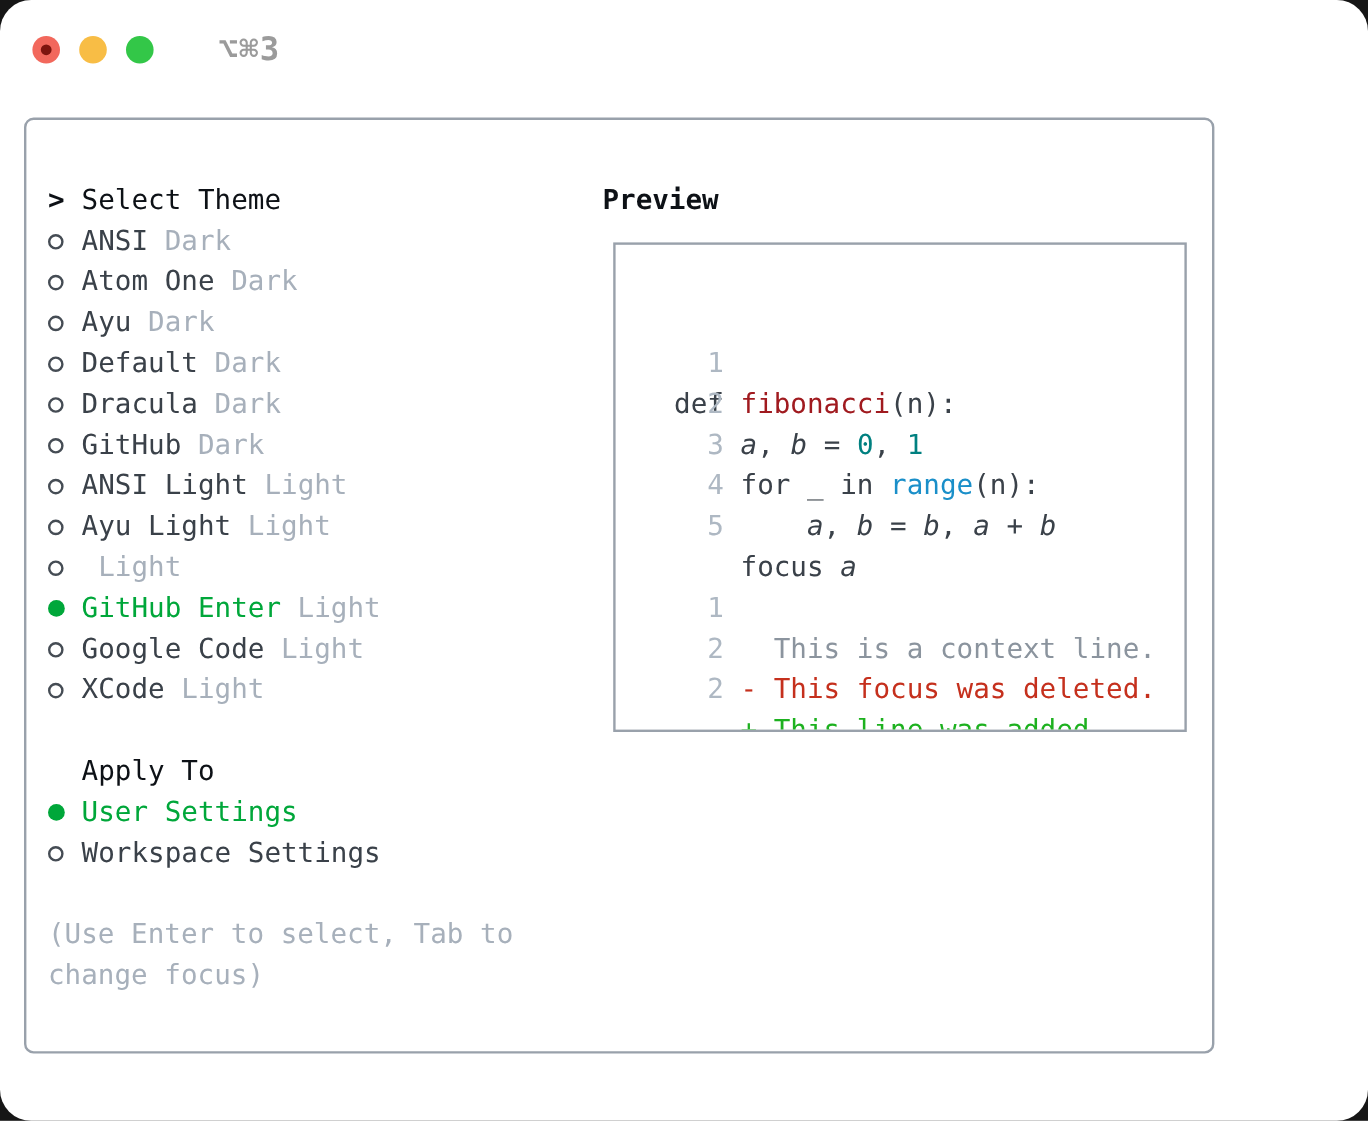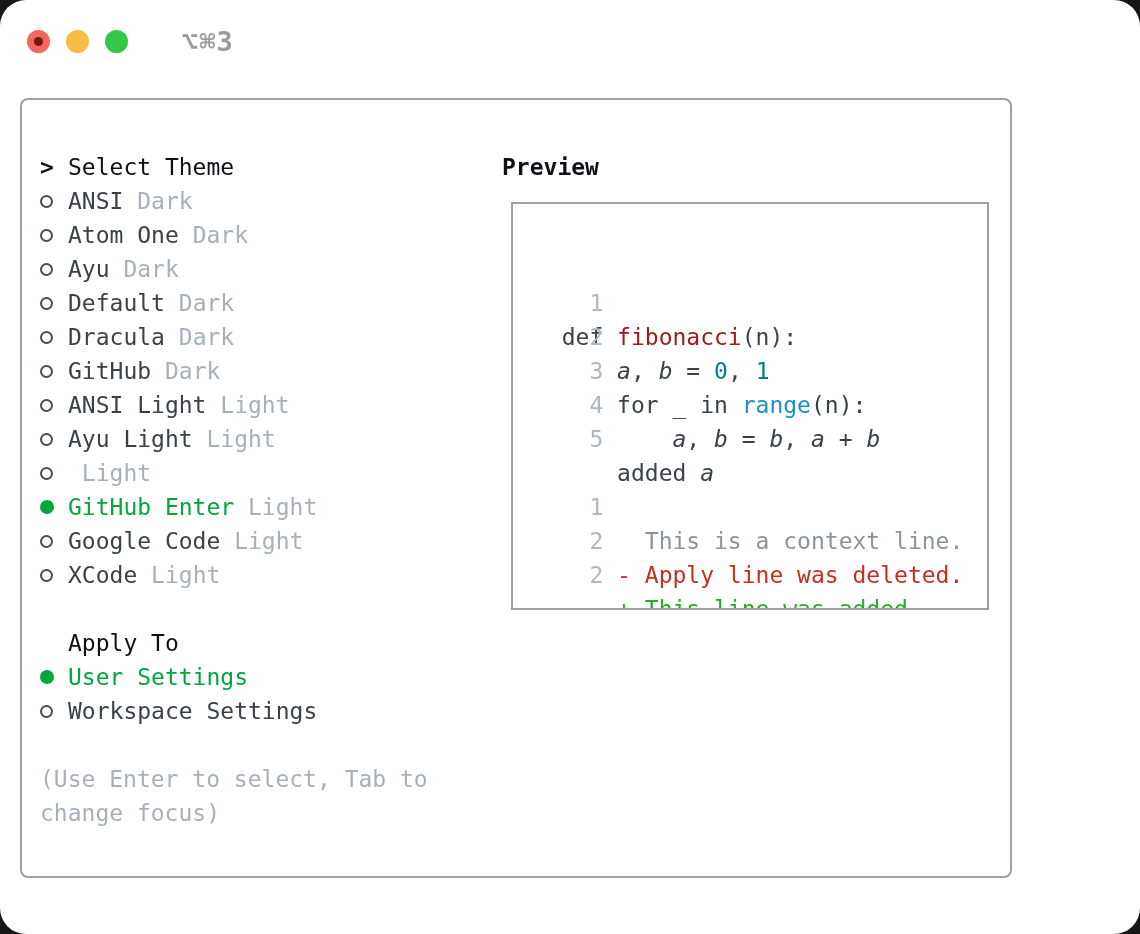--- a/index.html
+++ b/index.html
@@ -167,29 +167,29 @@
     <span class="ln">2</span>
   <span class="s-plain">    </span><span class="s-var">a</span><span class="s-plain">, </span><span class="s-var">b</span><span class="s-plain"> = </span><span class="s-num">0</span><span class="s-plain">, </span><span class="s-num">1</span></div>
         <div class="cl">
     <span class="ln">3</span>
   <span class="s-plain">    for _ in </span><span class="s-builtin">range</span><span class="s-plain">(n):</span></div>
         <div class="cl">
     <span class="ln">4</span>
   <span class="s-plain">        </span><span class="s-var">a</span><span class="s-plain">, </span><span class="s-var">b</span><span class="s-plain"> = </span><span class="s-var">b</span><span class="s-plain">, </span><span class="s-var">a</span><span class="s-plain"> + </span><span class="s-var">b</span></div>
         <div class="cl">
     <span class="ln">5</span>
-  <span class="s-plain">    added </span><span class="s-var">a</span></div>
+  <span class="s-plain">    focus </span><span class="s-var">a</span></div>
         <div class="cl">
     <span class="ln"></span>
   </div>
         <div class="cl">
     <span class="ln">1</span>
   <span class="s-ctx">      This is a context line.</span></div>
         <div class="cl">
     <span class="ln">2</span>
-  <span class="s-del">    - Apply line was deleted.</span></div>
+  <span class="s-del">    - This focus was deleted.</span></div>
         <div class="cl">
     <span class="ln">2</span>
   <span class="s-add">    + This line was added.</span></div>
       </div>
   </div>
 
 </div>
 
 </body></html>

